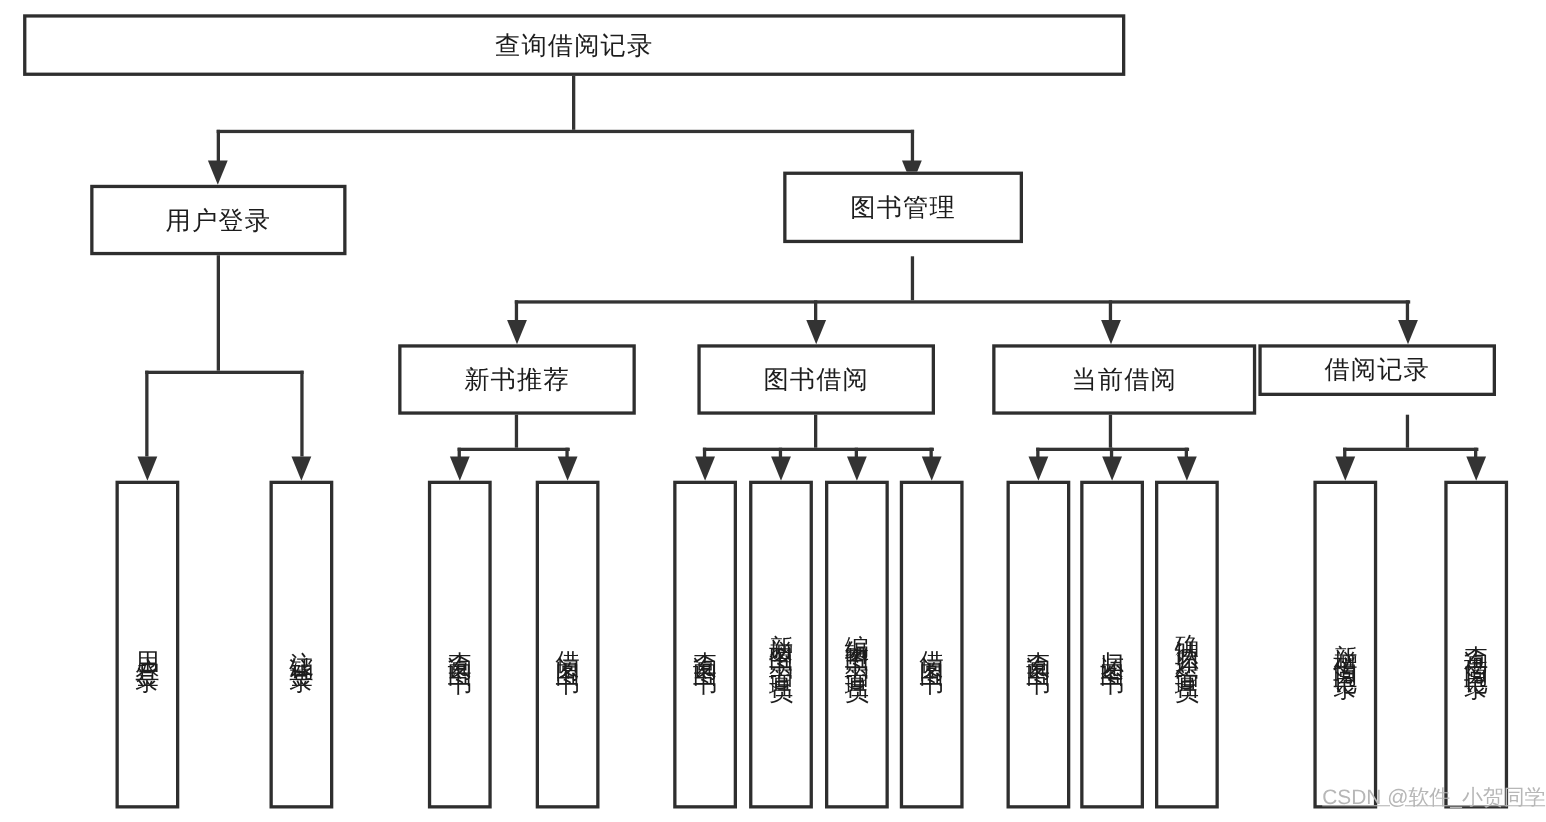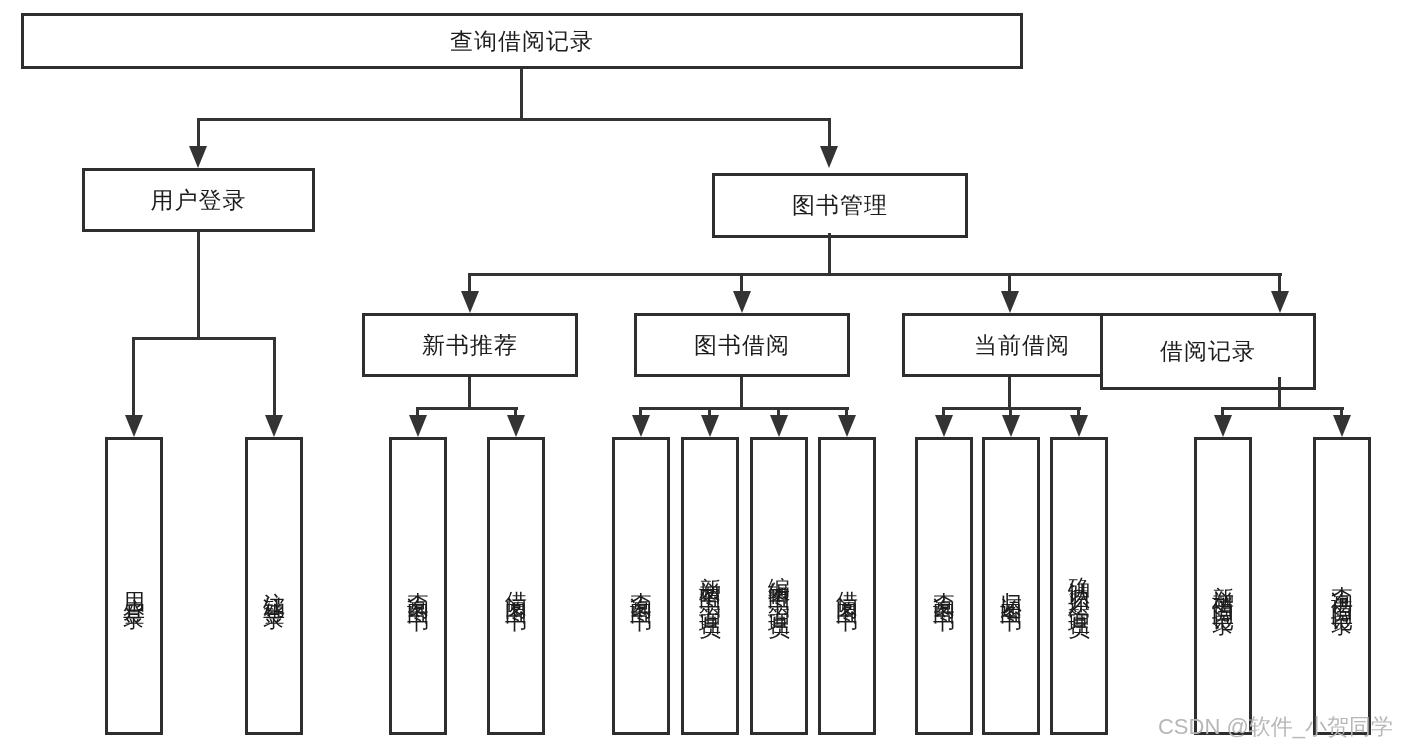--- a/index.html
+++ b/index.html
@@ -39,24 +39,25 @@
   .arrow {
     position: absolute;
     width: 0; height: 0;
     border-left: 9px solid transparent;
     border-right: 9px solid transparent;
     border-top: 22px solid #333333;
   }
   .watermark {
     position: absolute;
     top: 712px;
-    right: 12px;
-    font-size: 22px;
+    right: 0;
+    font-size: 19px;
     color: #b7b7b7;
     white-space: nowrap;
+    text-decoration: underline;
   }
 </style>
 </head>
 <body>
 
 <div class="canvas">
 
   <div class="box" style="left:21px;top:13px;width:1002px;height:56px">
     <span class="h-label">查询借阅记录</span>
   </div>
@@ -64,21 +65,21 @@
   <div class="vline" style="left:520px;top:69px;height:49px"></div>
   <div class="hline" style="left:197px;top:118px;width:634px"></div>
   <div class="vline" style="left:197px;top:118px;height:30px"></div>
   <div class="arrow" style="left:189px;top:146px"></div>
   <div class="vline" style="left:828px;top:118px;height:30px"></div>
   <div class="arrow" style="left:820px;top:146px"></div>
 
   <div class="box" style="left:82px;top:168px;width:233px;height:64px">
     <span class="h-label">用户登录</span>
   </div>
-  <div class="box" style="left:712px;top:173px;width:256px;height:65px">
+  <div class="box" style="left:712px;top:156px;width:218px;height:65px">
     <span class="h-label">图书管理</span>
   </div>
 
   <div class="vline" style="left:197px;top:232px;height:105px"></div>
   <div class="hline" style="left:132px;top:337px;width:144px"></div>
   <div class="vline" style="left:132px;top:337px;height:78px"></div>
   <div class="arrow" style="left:125px;top:415px"></div>
   <div class="vline" style="left:273px;top:337px;height:78px"></div>
   <div class="arrow" style="left:265px;top:415px"></div>
 
@@ -95,21 +96,21 @@
 
   <div class="box" style="left:634px;top:313px;width:216px;height:64px">
     <span class="h-label">图书借阅</span>
   </div>
   <div class="box" style="left:362px;top:313px;width:216px;height:64px">
     <span class="h-label">新书推荐</span>
   </div>
   <div class="box" style="left:902px;top:313px;width:240px;height:64px">
     <span class="h-label">当前借阅</span>
   </div>
-  <div class="box" style="left:1100px;top:313px;width:216px;height:77px">
+  <div class="box" style="left:1144px;top:313px;width:216px;height:47px">
     <span class="h-label">借阅记录</span>
   </div>
 
   <div class="vline" style="left:468px;top:377px;height:30px"></div>
   <div class="hline" style="left:416px;top:407px;width:102px"></div>
   <div class="vline" style="left:416px;top:407px;height:10px"></div>
   <div class="arrow" style="left:409px;top:415px"></div>
   <div class="vline" style="left:514px;top:407px;height:10px"></div>
   <div class="arrow" style="left:507px;top:415px"></div>
 

